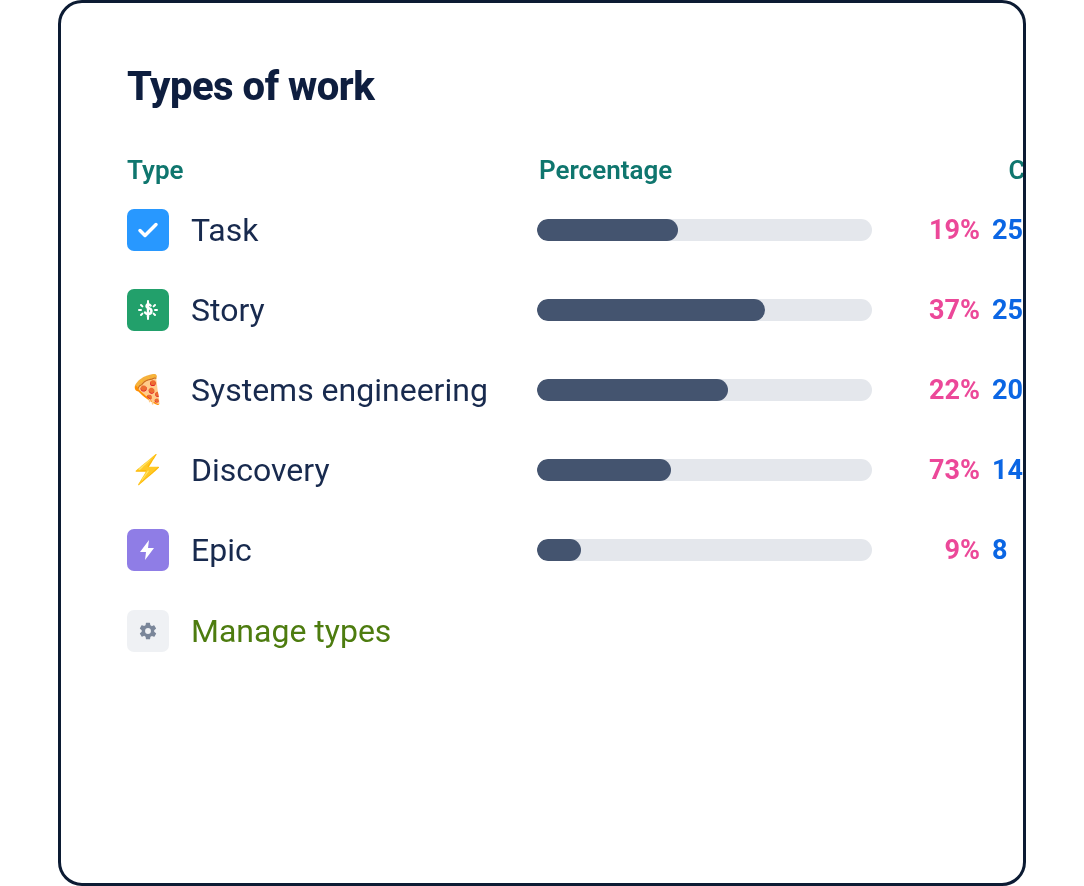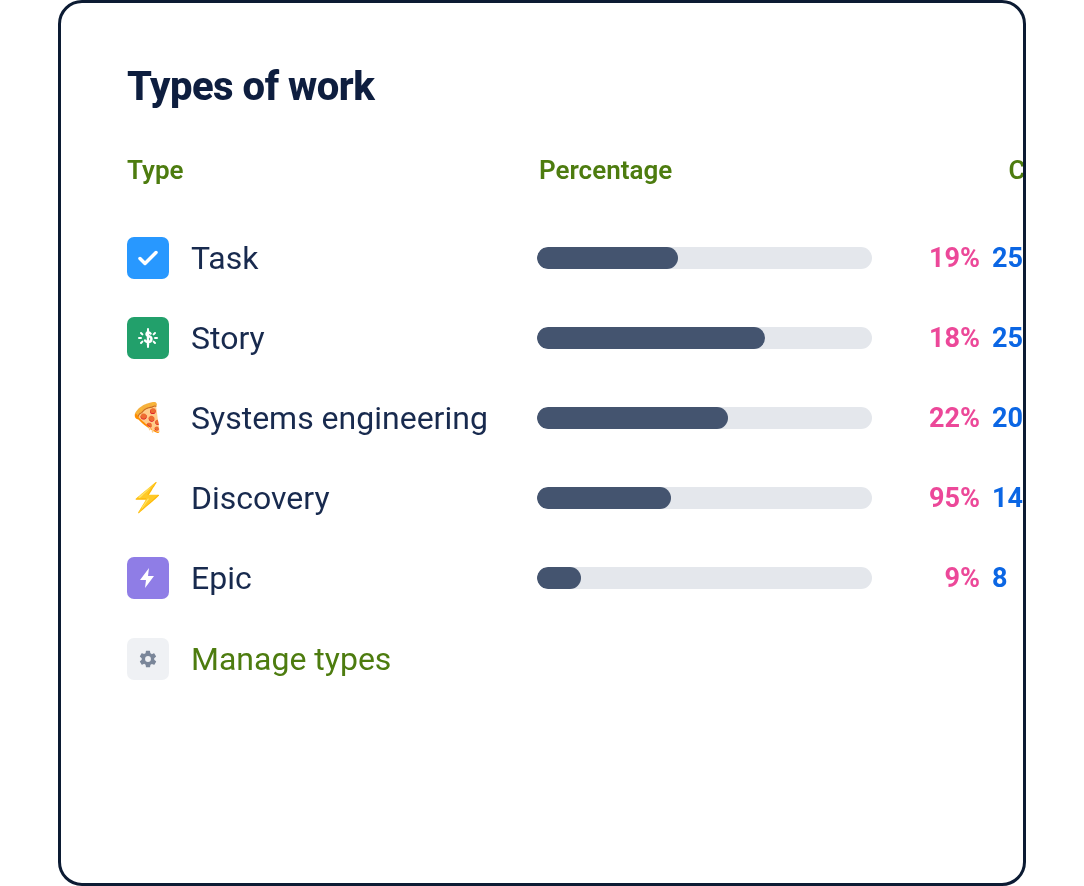--- a/index.html
+++ b/index.html
@@ -41,25 +41,24 @@
     width: 100%;
   }
   .row {
     display: grid;
     grid-template-columns: 410px 335px 120px 86px;
     align-items: center;
     column-gap: 0;
     min-height: 80px;
   }
   .header {
-    color: #4d7c0f;
+    color: #0f766e;
     font-size: 26px;
     font-weight: 600;
     min-height: 40px;
-    margin-bottom: 28px;
   }
   .header .col-percentage { padding-left: 2px; }
   .header .col-count { text-align: right; }
   .type-cell {
     display: flex;
     align-items: center;
     gap: 22px;
   }
   .icon-box {
     width: 42px;
@@ -163,21 +162,21 @@
             <path d="M12 3v2M12 19v2M5 7l1.4 1.4M17.6 15.6L19 17M3 12h2M19 12h2M5 17l1.4-1.4M17.6 8.4L19 7" stroke="#fff" stroke-width="2" stroke-linecap="round"></path>
             <path d="M9 14.5c.8 1 1.8 1.5 3 1.5 2 0 3.5-1.3 3.5-3 0-1.4-1-2.3-2.6-2.8C11 9.7 10.5 9.1 10.5 8.3c0-1 .9-1.8 2-1.8.9 0 1.6.4 2.1 1.1" stroke="#fff" stroke-width="2.4" stroke-linecap="round" fill="none"></path>
             <path d="M12 5v14" stroke="#fff" stroke-width="2.4" stroke-linecap="round"></path>
           </svg>
         </div>
         <span class="type-label">Story</span>
       </div>
       <div class="bar-track">
         <div class="bar-fill" style="width:68%"></div>
       </div>
-      <div class="pct-cell">18%</div>
+      <div class="pct-cell">37%</div>
       <div class="count-cell"><a href="#">25</a></div>
     </div>
 
     <div class="row">
       <div class="type-cell">
         <div class="icon-box" style="background:transparent">
           <span class="emoji-icon">🍕</span>
         </div>
         <span class="type-label">Systems engineering</span>
       </div>
@@ -191,21 +190,21 @@
     <div class="row">
       <div class="type-cell">
         <div class="icon-box" style="background:transparent">
           <span class="emoji-icon">⚡</span>
         </div>
         <span class="type-label">Discovery</span>
       </div>
       <div class="bar-track">
         <div class="bar-fill" style="width:40%"></div>
       </div>
-      <div class="pct-cell">95%</div>
+      <div class="pct-cell">73%</div>
       <div class="count-cell"><a href="#">14</a></div>
     </div>
 
     <div class="row">
       <div class="type-cell">
         <div class="icon-box icon-epic">
           <svg width="24" height="24" viewBox="0 0 24 24" fill="#fff">
               <path d="M13 2L4 14h6l-1 8 9-12h-6l1-8z"></path>
             </svg>
         </div>

